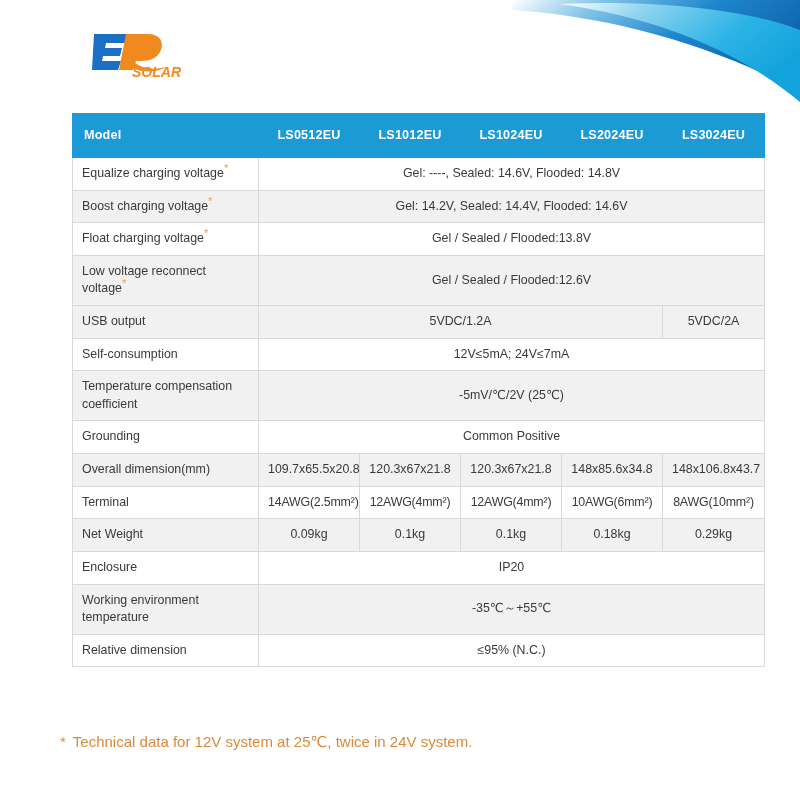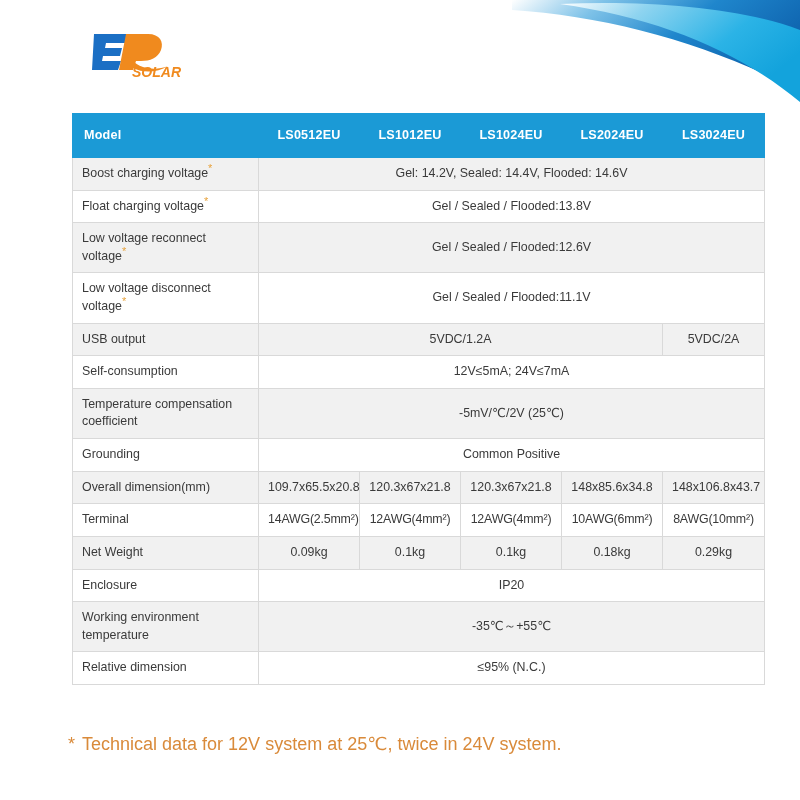--- a/index.html
+++ b/index.html
@@ -52,22 +52,22 @@
   tr.odd td{background:#ffffff;}
   tr.even td{background:#f1f1f1;}
 
   .star{color:#E8A33D;font-size:11px;vertical-align:super;line-height:0;}
 
   .tight{font-size:11.2px;padding-left:2px;padding-right:2px;}
   .tighter{font-size:10.8px;padding-left:1px;padding-right:1px;letter-spacing:-0.2px;}
 
   
   .footnote{
-    position:absolute;left:68px;top:733px;
-    font-size:18px;color:#D98A3A;
+    position:absolute;left:60px;top:733px;
+    font-size:15px;color:#D98A3A;
     white-space:nowrap;
   }
   .footnote .fstar{margin-right:7px;}
 </style>
 </head>
 <body>
 
 <div class="swoosh-wrap">
   <svg width="800" height="105" viewBox="0 0 800 105" xmlns="http://www.w3.org/2000/svg">
     <defs>
@@ -121,35 +121,35 @@
       <tr>
         <th class="model-head">Model</th>
         <th class="mdl first-mdl">LS0512EU</th>
         <th class="mdl">LS1012EU</th>
         <th class="mdl">LS1024EU</th>
         <th class="mdl">LS2024EU</th>
         <th class="mdl">LS3024EU</th>
       </tr>
     </thead>
     <tbody id="spec-body">
+        <tr class="odd">
+          <td class="lbl">Equalize charging voltage<span class="star">*</span></td>
+          <td class="val" colspan="5">Gel: ----, Sealed: 14.6V, Flooded: 14.8V</td>
+        </tr>
         <tr class="even">
           <td class="lbl">Boost charging voltage<span class="star">*</span></td>
           <td class="val" colspan="5">Gel: 14.2V, Sealed: 14.4V, Flooded: 14.6V</td>
         </tr>
         <tr class="odd">
           <td class="lbl">Float charging voltage<span class="star">*</span></td>
           <td class="val" colspan="5">Gel / Sealed / Flooded:13.8V</td>
         </tr>
         <tr class="even">
           <td class="lbl">Low voltage reconnect voltage<span class="star">*</span></td>
           <td class="val" colspan="5">Gel / Sealed / Flooded:12.6V</td>
-        </tr>
-        <tr class="odd">
-          <td class="lbl">Low voltage disconnect voltage<span class="star">*</span></td>
-          <td class="val" colspan="5">Gel / Sealed / Flooded:11.1V</td>
         </tr>
         <tr class="even">
           <td class="lbl">USB output</td>
           <td class="val" colspan="4">5VDC/1.2A</td>
           <td class="val">5VDC/2A</td>
         </tr>
         <tr class="odd">
           <td class="lbl">Self-consumption</td>
           <td class="val" colspan="5">12V≤5mA; 24V≤7mA</td>
         </tr>

